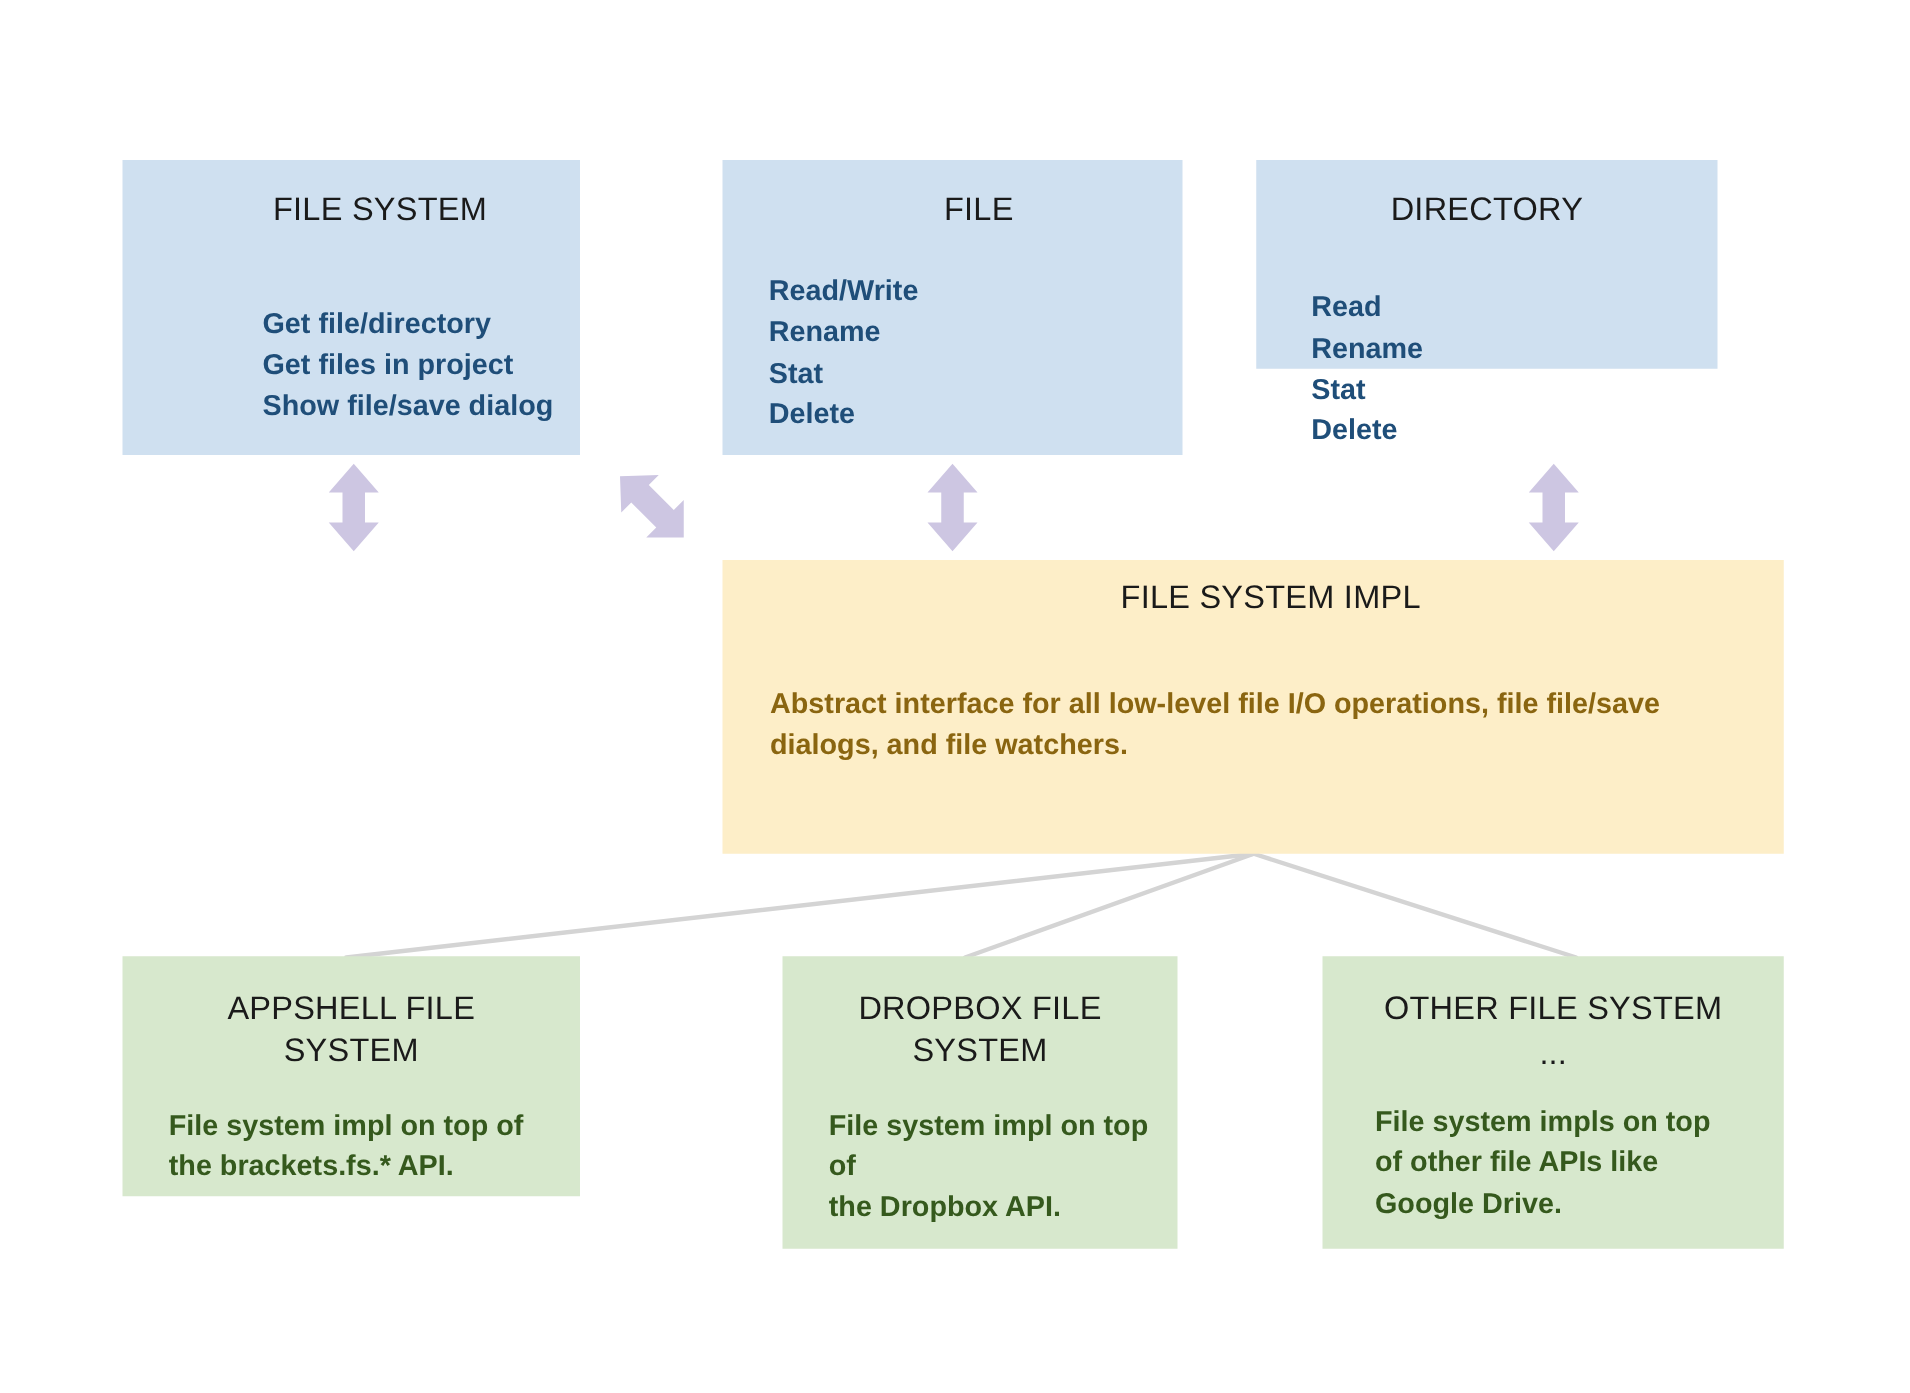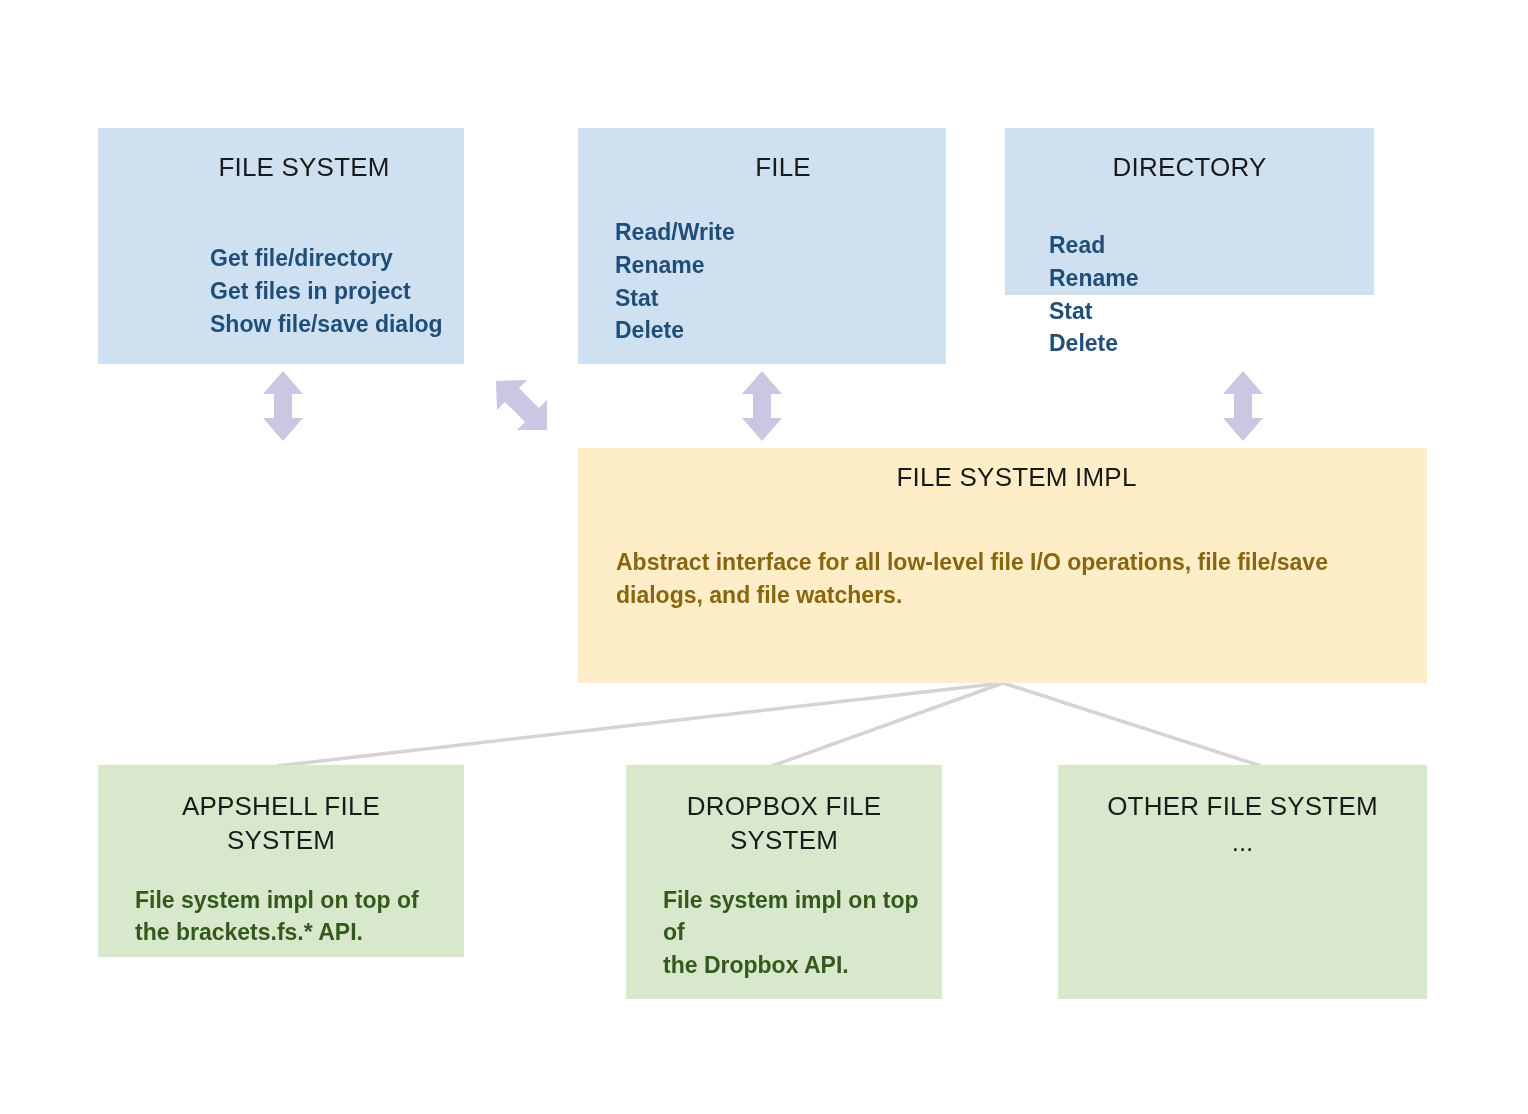--- a/index.html
+++ b/index.html
@@ -138,20 +138,23 @@
   <div class="box green" id="dropbox-box">
     <div class="box-title">DROPBOX FILE
 SYSTEM</div>
     <div class="box-body">File system impl on top of
 the Dropbox API.</div>
   </div>
 
   <div class="box green" id="other-box">
     <div class="box-title">OTHER FILE SYSTEM</div>
     <div class="ellipsis">...</div>
+    <div class="box-body">File system impls on top
+of other file APIs like
+Google Drive.</div>
   </div>
 
   <svg class="overlay" viewBox="0 0 1528 1114">
     <g fill="#cdc6e2">
 
       <polygon points="283,371 303,394 292,394 292,418 303,418 283,441 263,418 274,418 274,394 263,394"></polygon>
 
       <polygon points="496,381 527,380 519,388 539,408 547,400 547,430 517,430 525,422 505,402 497,410"></polygon>
 
       <polygon points="762,371 782,394 771,394 771,418 782,418 762,441 742,418 753,418 753,394 742,394"></polygon>

